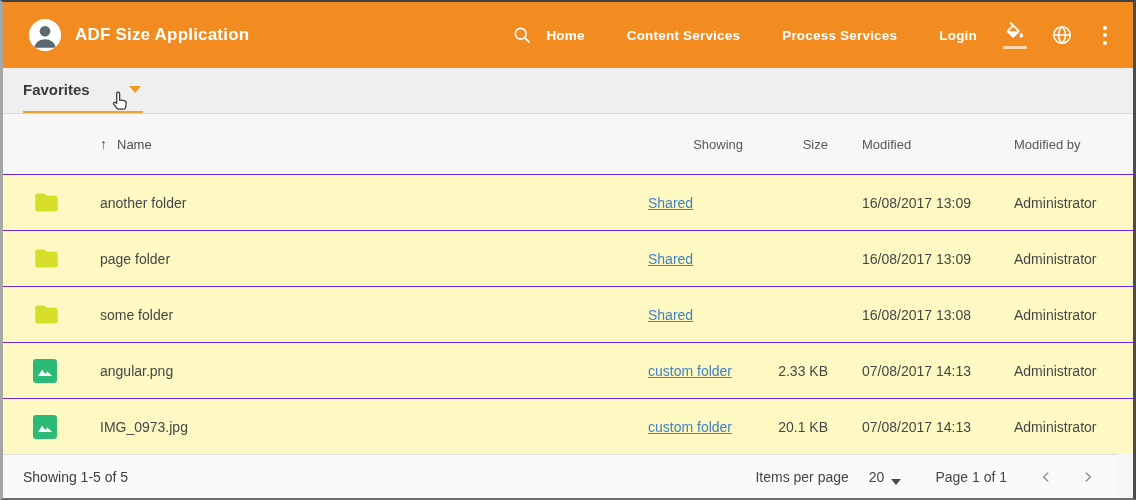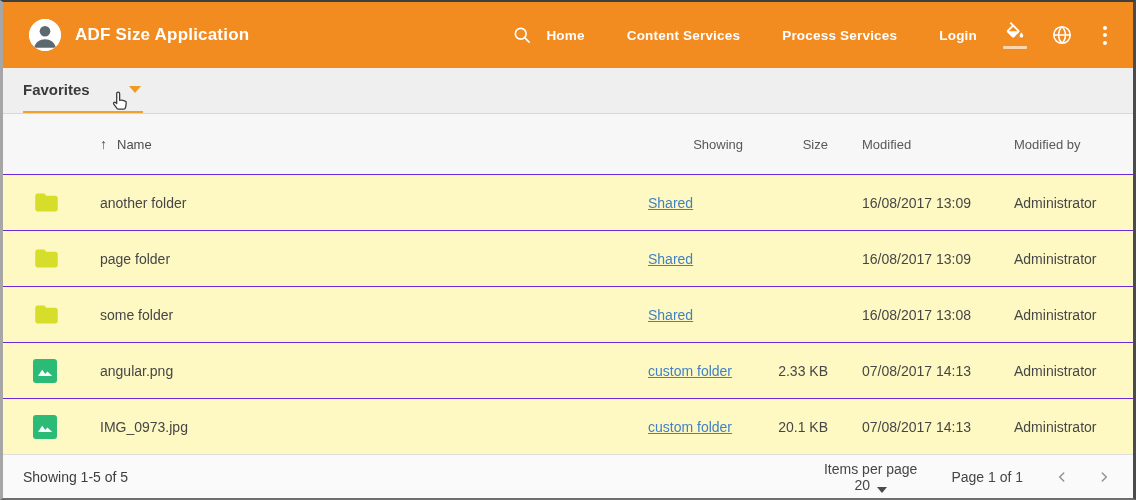--- a/index.html
+++ b/index.html
@@ -111,32 +111,32 @@
   .name-head { display: flex; align-items: center; gap: 10px; color: #4c4c4c; }
   .sort-arrow { font-size: 14px; color: #4c4c4c; }
   .c-size { text-align: right; }
   .c-modified { padding-left: 34px; white-space: nowrap; }
   .c-modby { padding-left: 26px; white-space: nowrap; }
   a.loc-link { color: #4281c4; text-decoration: underline; font-size: 14px; }
 
   
   .pager {
     position: absolute;
-    left: 0; right: 0; bottom: 0;
+    left: 0; right: 16px; bottom: 0;
     height: 44px;
     background: #fafafa;
     border-top: 1px solid #dedede;
     display: flex;
     align-items: center;
     padding: 0 16px 0 20px;
     font-size: 14px;
     color: #3d3d3d;
   }
   .pager .grow { flex: 1 1 auto; }
-  .ipp { display: flex; align-items: center; gap: 0; color: #464646; flex-direction: column; }
+  .ipp { display: flex; align-items: center; gap: 20px; color: #464646; }
   .ipp-select { display: flex; align-items: flex-end; gap: 7px; cursor: pointer; }
   .ipp-caret {
     width: 0; height: 0;
     border-left: 5px solid transparent;
     border-right: 5px solid transparent;
     border-top: 6px solid #4a4a4a;
   }
   .page-info { margin-left: 34px; color: #464646; }
   .pg-btns { display: flex; align-items: center; gap: 16px; margin-left: 26px; }
   .pg-btn { width: 26px; height: 26px; display: flex; align-items: center; justify-content: center; cursor: pointer; }

